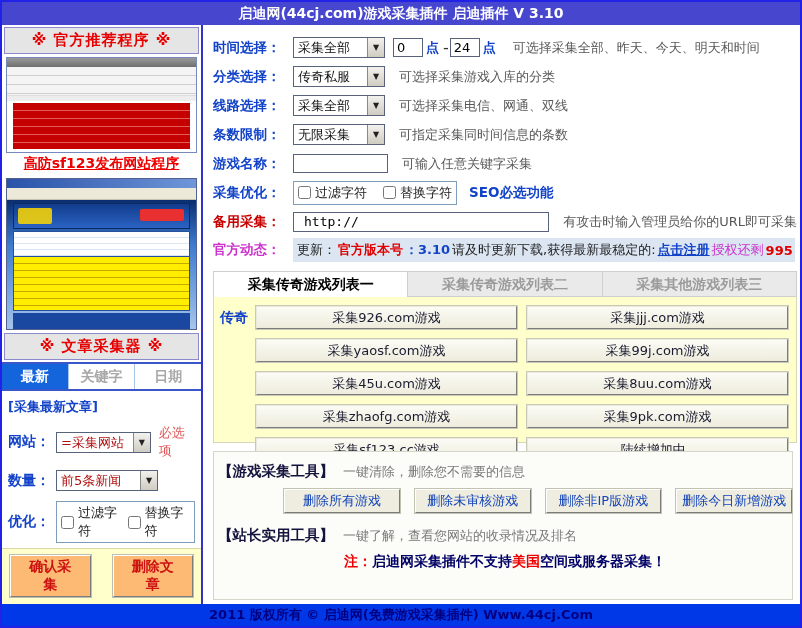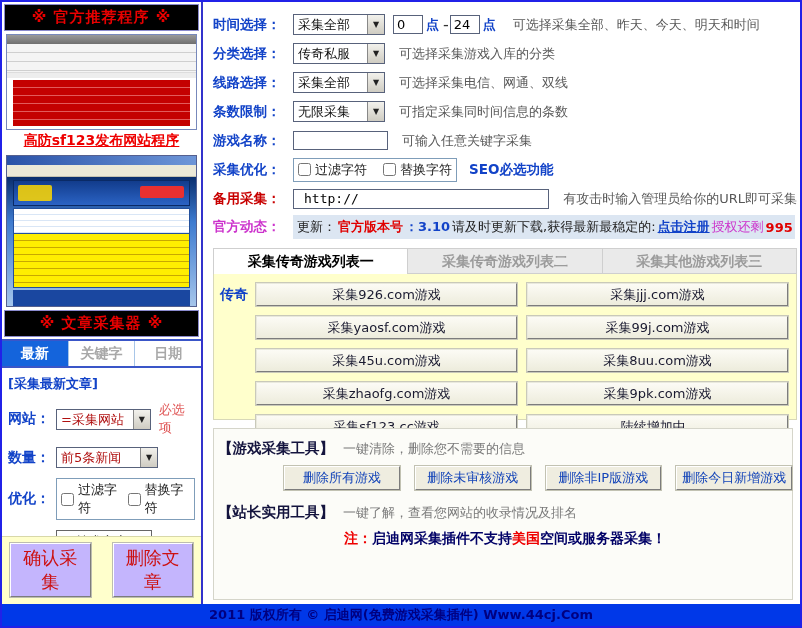--- a/index.html
+++ b/index.html
@@ -8,21 +8,21 @@
             display:flex; flex-direction:column; position:relative; }
   .titlebar { height:23px; background:#4646CF; color:#fff; font-weight:bold; font-size:14px;
               line-height:23px; text-align:center; flex:0 0 auto; }
   .content { flex:1 1 auto; display:flex; min-height:0; }
   .footer { height:22px; background:#0038E8; color:#000080; font-weight:bold; font-size:13px;
             line-height:21px; text-align:center; flex:0 0 auto; }
 
   
   .sidebar { width:201px; flex:0 0 auto; background:#fff; border-right:2px solid #3333CC;
              display:flex; flex-direction:column; overflow:hidden; }
-  .yellow-box { background:#000000; border:1px solid #8A8ACD; margin:2px; height:27px;
+  .yellow-box { background:#e5e5e5; border:1px solid #8A8ACD; margin:2px; height:27px;
                 color:#E80000; font-weight:bold; font-size:15px; line-height:25px;
                 text-align:center; letter-spacing:1px; flex:0 0 auto; }
   .thumb-wrap { margin:1px 4px; flex:0 0 auto; }
   .thumb1 { border:1px solid #7788BB; background:#fff; height:96px; overflow:hidden; }
   .t1-top { height:9px; background:linear-gradient(#9a9a9a,#6f6f6f); }
   .t1-grid { height:28px;
      background-image:repeating-linear-gradient(#f4f4f4 0 8px, #cfcfcf 8px 9px),
                       repeating-linear-gradient(90deg, #f4f4f4 0 11px, #d6d6d6 11px 12px); }
   .t1-line { height:6px; background:#ededed; border-top:1px solid #ddd; }
   .t1-red { height:46px; margin:2px 6px 0 6px; background:#C40000;
@@ -60,22 +60,22 @@
      padding:2px 4px; gap:4px; }
   .cbx-lbl { font-size:13px; color:#222; }
   .cat-row { display:flex; align-items:flex-end; margin-bottom:6px; }
   .listbox { border:1px solid #666; background:#fff; width:118px; height:80px;
      font-size:13px; padding:2px 4px; overflow:hidden; }
   .listbox div { line-height:18px; color:#111; white-space:nowrap; }
   .rand { display:flex; align-items:center; margin:0 0 18px 10px; gap:3px; }
   .rand span { color:#1243C8; font-size:13px; }
   .side-btn-strip { background:#FFFFCC; border-top:1px solid #d8d8a8; padding:6px 8px 7px;
      display:flex; gap:22px; justify-content:center; flex:0 0 auto; }
-  .side-btn { background:#c4b5fd; border:1px solid; border-color:#FFFFFF #7c7c7c #7c7c7c #FFFFFF;
-     box-shadow:0 0 0 1px #bdbdb0; color:#CC1111; font-weight:normal; font-size:18px;
+  .side-btn { background:#fdba74; border:1px solid; border-color:#FFFFFF #7c7c7c #7c7c7c #FFFFFF;
+     box-shadow:0 0 0 1px #bdbdb0; color:#CC1111; font-weight:bold; font-size:14px;
      padding:2px 12px; cursor:pointer; }
 
   
   .main { flex:1 1 auto; background:#fff; padding:8px 3px 0 10px; overflow:hidden;
      display:flex; flex-direction:column; }
   .frow { display:flex; align-items:center; height:29px; flex:0 0 auto; white-space:nowrap; }
   .flabel { width:80px; flex:0 0 auto; color:#1243C8; font-weight:bold; font-size:13.5px; }
   .flabel.redlbl { color:#C80000; }
   .flabel.maglbl { color:#CC33CC; }
   .desc { color:#585858; font-size:13px; margin-left:14px; }
@@ -123,20 +123,21 @@
   .tool-btn { width:132px; height:24px; background:#EFEDE0; border:1px solid;
      border-color:#FFFFFF #7c7c7c #7c7c7c #FFFFFF; box-shadow:0 0 0 1px #C2C2B2;
      color:#1243B8; font-size:13px; cursor:pointer; white-space:nowrap; }
   .note { text-align:center; font-weight:bold; font-size:14px; color:#000066; margin-top:6px; }
   .note .rd { color:#EE0000; }
 </style>
 </head>
 <body>
 
 <div class="window">
+  <div class="titlebar">启迪网(44cj.com)游戏采集插件  启迪插件 V 3.10</div>
 
   <div class="content">
 
     <div class="sidebar">
       <div class="yellow-box">※ 官方推荐程序 ※</div>
 
       <div class="thumb-wrap">
         <div class="thumb1">
           <div class="t1-top"></div>
           <div class="t1-grid"></div>

